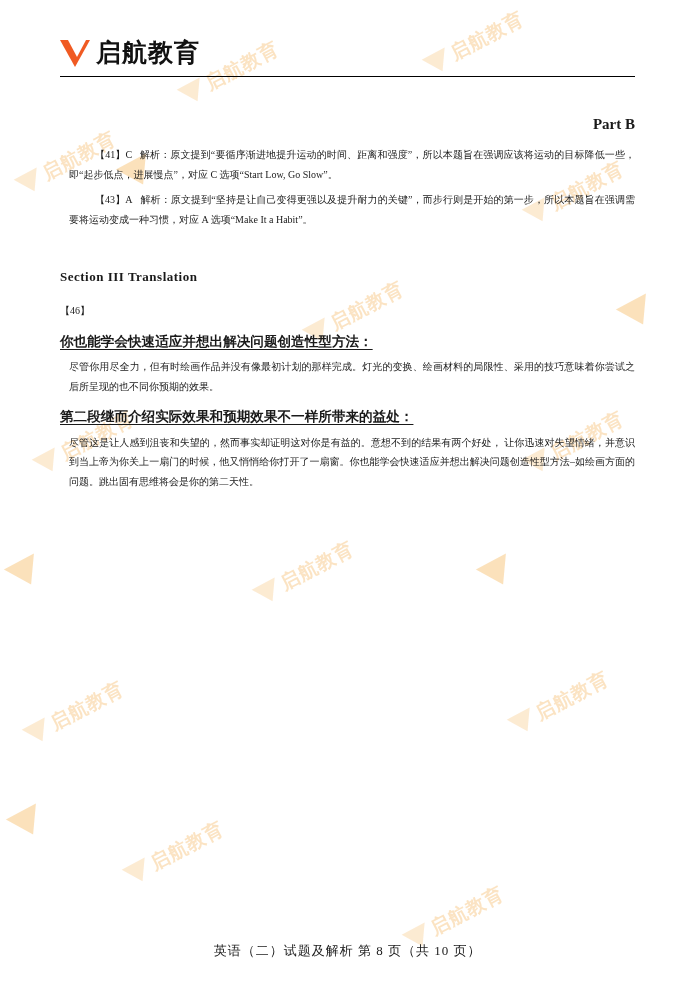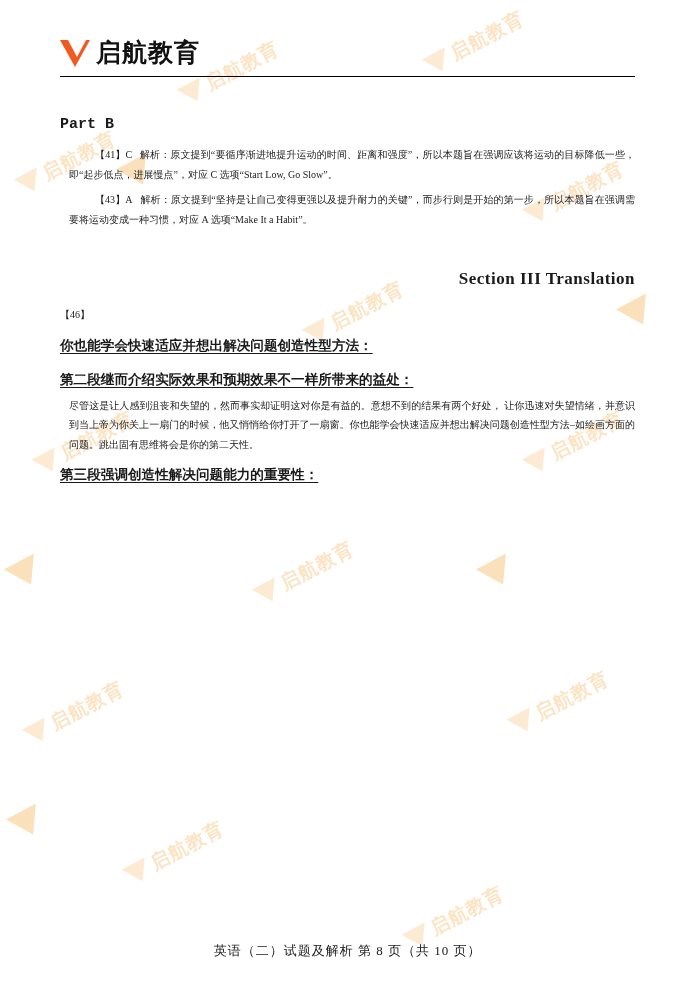--- a/index.html
+++ b/index.html
@@ -104,30 +104,30 @@
     color: #111;
     letter-spacing: 1px;
   }
   .header-rule {
     border-bottom: 1.6px solid #000;
     margin-top: 7px;
   }
 
   
   .part-title {
-    text-align: left;
+    text-align: right;
     font-weight: bold;
     font-size: 15px;
     margin: 28px 0 12px 0;
-    font-family: Liberation Mono, monospace;
+    font-family: Liberation Serif, serif;
   }
   .section-title {
-    text-align: right;
-    font-weight: bold;
-    font-size: 17px;
+    text-align: left;
+    font-weight: bold;
+    font-size: 13px;
     margin: 40px 0 16px 0;
     letter-spacing: 0.5px;
   }
   p.para {
     font-size: 10px;
     line-height: 1.95;
     margin: 0 0 6px 9px;
     text-align: justify;
     text-indent: 0;
   }
@@ -210,20 +210,20 @@
     <span class="item-no">【43】</span><span>A</span>&nbsp;&nbsp;&nbsp;<span>解析：</span><span>原文提到“坚持是让自己变得更强以及提升耐力的关键”，而步行则是开始的第一步，所以本题旨在强调需要将运动变成一种习惯，对应 A 选项“Make It a Habit”。</span>
   </p>
 
 
 
   <h2 class="section-title">Section III Translation</h2>
 
   <p class="q46">【46】</p>
 
   <p class="heading-underline">你也能学会快速适应并想出解决问题创造性型方法：</p>
+  <p class="para">尽管你用尽全力，但有时绘画作品并没有像最初计划的那样完成。灯光的变换、绘画材料的局限性、采用的技巧意味着你尝试之后所呈现的也不同你预期的效果。</p>
 
   <p class="heading-underline">第二段继而介绍实际效果和预期效果不一样所带来的益处：</p>
   <p class="para">尽管这是让人感到沮丧和失望的，然而事实却证明这对你是有益的。意想不到的结果有两个好处，  让你迅速对失望情绪，并意识到当上帝为你关上一扇门的时候，他又悄悄给你打开了一扇窗。你也能学会快速适应并想出解决问题创造性型方法–如绘画方面的问题。跳出固有思维将会是你的第二天性。</p>
 
-  <p class="heading-underline">第三段强调创造性解决问题能力的重要性：</p>
 
   <div class="doc-footer">英语（二）试题及解析  第 8 页（共 10 页）</div>
 </div>
 
 </body></html>

